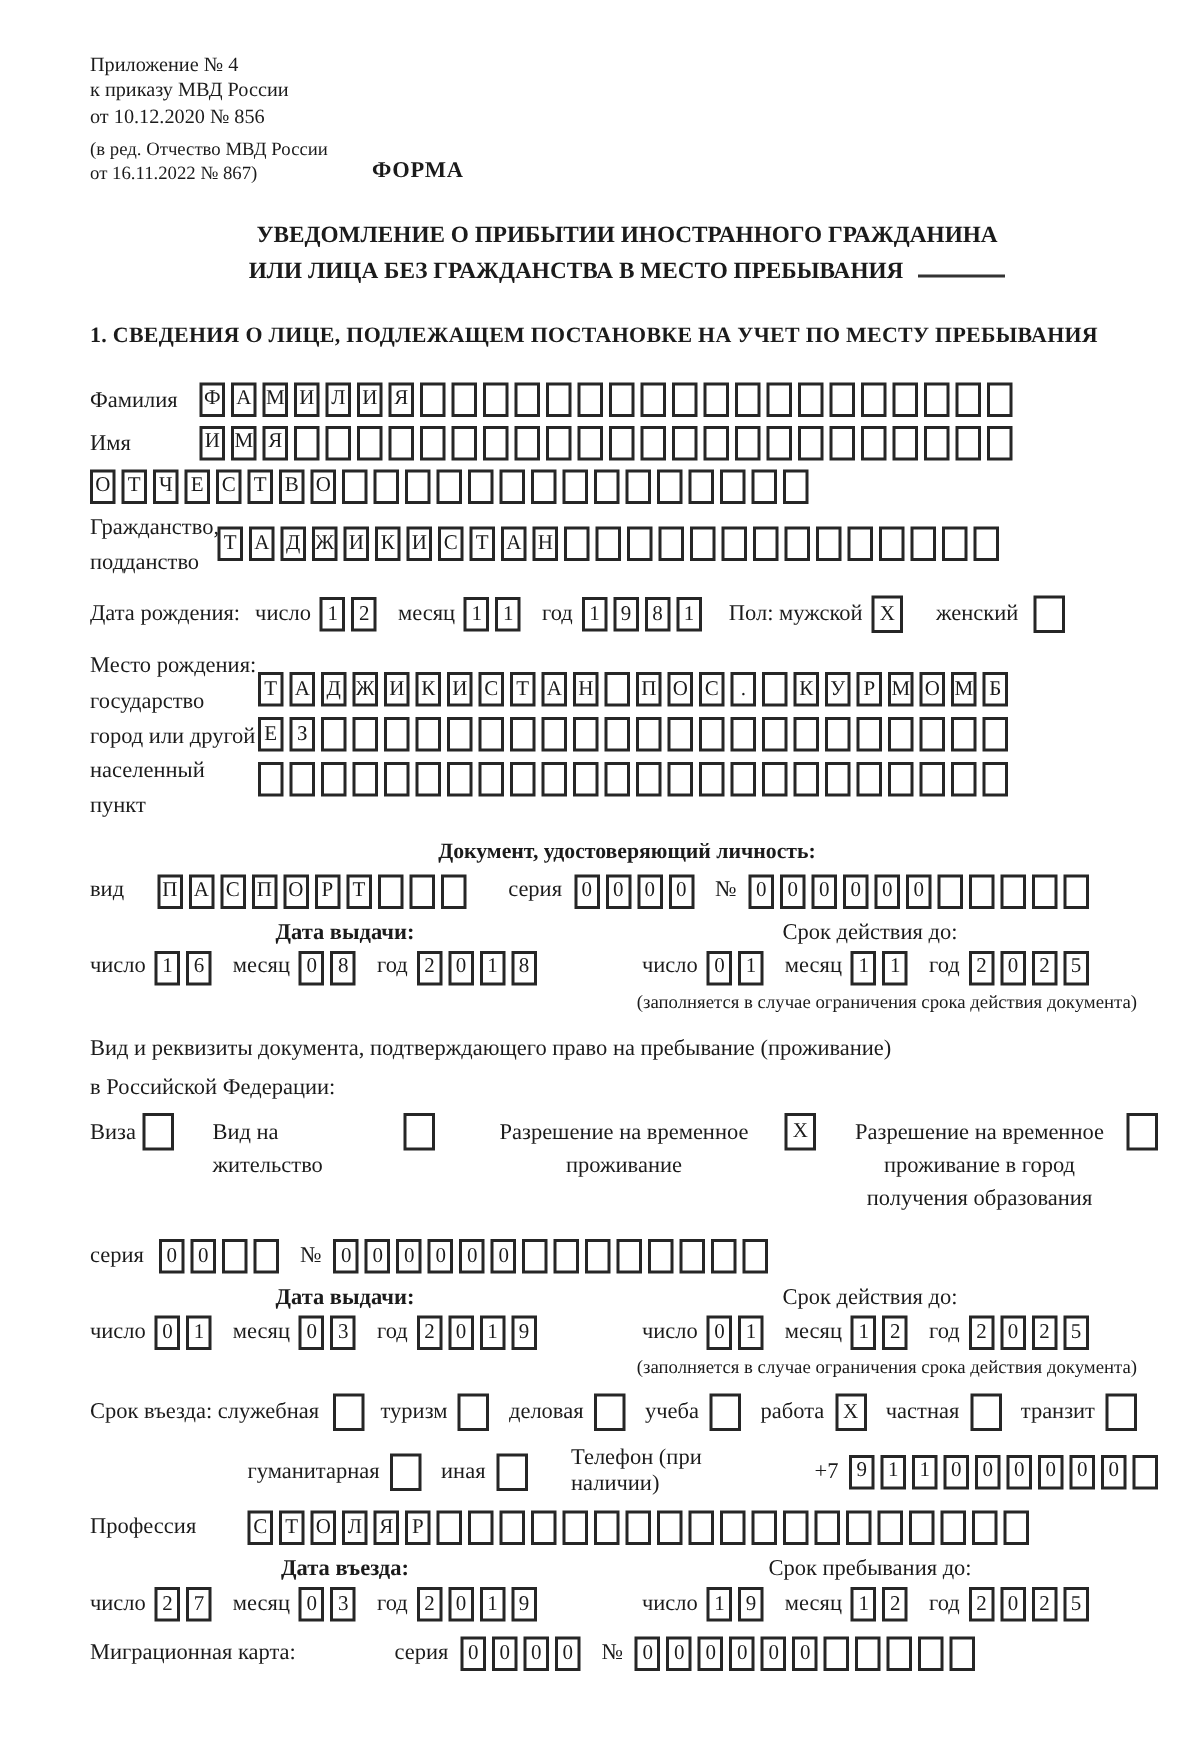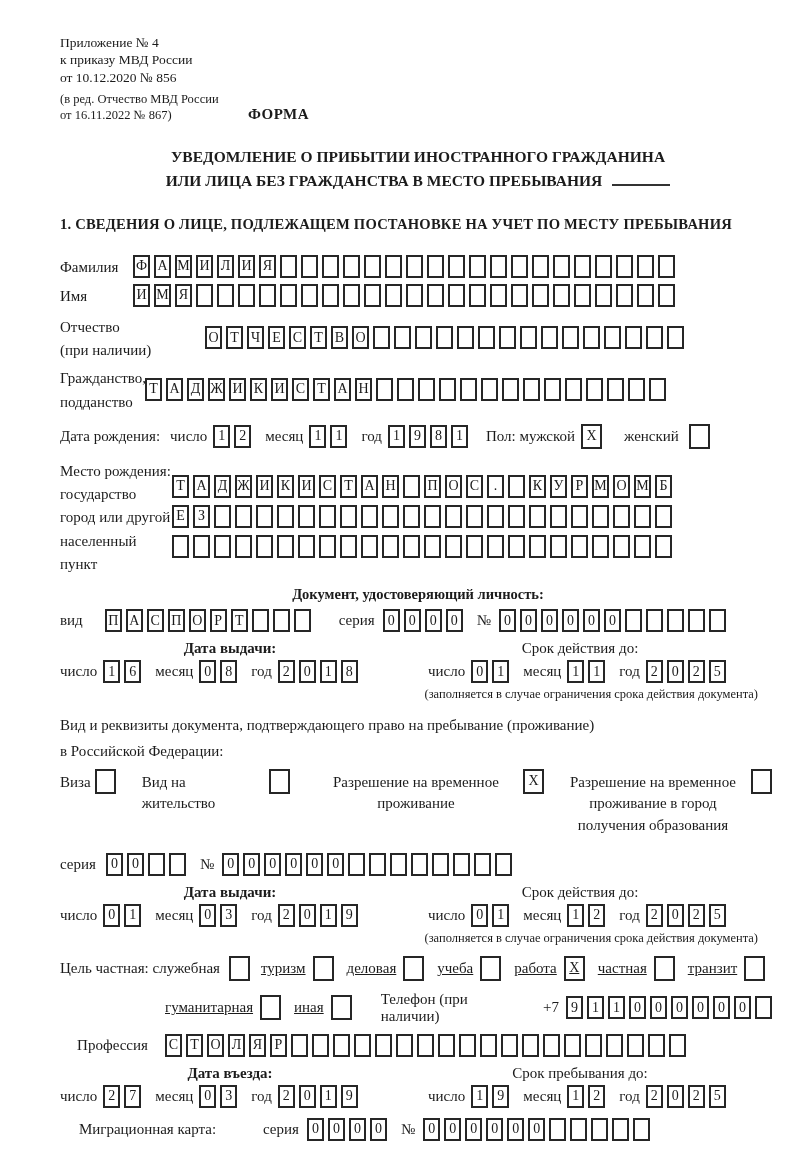--- a/index.html
+++ b/index.html
@@ -32,21 +32,21 @@
 
   
   .cells { display:flex; flex-wrap:nowrap; flex:none; }
   .cell {
     display:inline-flex; justify-content:center; align-items:center;
     width:17px; height:23px; flex:none;
     border:2px solid #262626; margin-right:4px;
     font-size:14px; line-height:1;
   }
   .cb .cell { width:21px; height:25px; }
-  .dt { display:flex; align-items:center;text-align:center; }
+  .dt { display:flex; align-items:center; }
   .dt .lbl { padding-top:0; }
   .dt .cells { margin:0 10px 0 6px; }
   .dt .cells:last-child { margin-right:0; }
 
   .w73 { width:73px; } .w145 { width:145px; } .w85 { width:85px; } .w110 { width:112px; }
   .w105 { width:105px; } .w175 { width:175px; }
 
   .doc-head { text-align:center; font-weight:bold; font-size:14.5px; margin-top:10px; }
 
   .dates-head { display:flex; margin-top:8px; font-size:15px; }
@@ -60,21 +60,21 @@
 
   .para { font-size:15px; line-height:1.75; margin-top:10px; }
 
   .opts { display:flex; align-items:flex-start; margin-top:4px; }
   .opt { display:flex; align-items:flex-start; }
   .opt .olabel { font-size:15px; line-height:1.45; padding-top:3px; }
   .opt .cells { margin-left:9px; }
   .ctr { text-align:center; }
 
   .purposes { display:flex; align-items:center; margin-top:10px; font-size:15px; }
-  .purposes .p { display:flex; align-items:center;text-decoration:underline; }
+  .purposes .p { display:flex; align-items:center; }
   .purposes .p .cells { margin:0 9px 0 7px; }
   .purposes .p:last-child .cells { margin-right:0; }
 </style>
 </head>
 <body>
 
 <div class="page">
 
   <div class="annex-wrap">
     <div class="annex">
@@ -154,21 +154,20 @@
         <span class="cell"></span>
         <span class="cell"></span>
         <span class="cell"></span>
         <span class="cell"></span>
         <span class="cell"></span>
         <span class="cell"></span>
       </span>
   </div>
 
   <div class="row">
-    <span class="lbl2 w145"><span>Отчество</span><br><span>(при наличии)</span></span>
     <span class="cells">
         <span class="cell">О</span>
         <span class="cell">Т</span>
         <span class="cell">Ч</span>
         <span class="cell">Е</span>
         <span class="cell">С</span>
         <span class="cell">Т</span>
         <span class="cell">В</span>
         <span class="cell">О</span>
         <span class="cell"></span>
@@ -522,21 +521,21 @@
           <span class="cell">2</span>
           <span class="cell">0</span>
           <span class="cell">2</span>
           <span class="cell">5</span>
         </span>
     </div>
   </div>
   <div class="note-right">(заполняется в случае ограничения срока действия документа)</div>
 
   <div class="purposes">
-    <span>Цель частная: служебная</span>
+    <span>Срок въезда: служебная</span>
     <span class="cells cb" style="margin:0 7px 0 9px;">
         <span class="cell"></span>
       </span>
     <span class="p">
         <span>туризм</span>
         <span class="cells cb">
           <span class="cell"></span>
         </span>
       </span>
     <span class="p">

